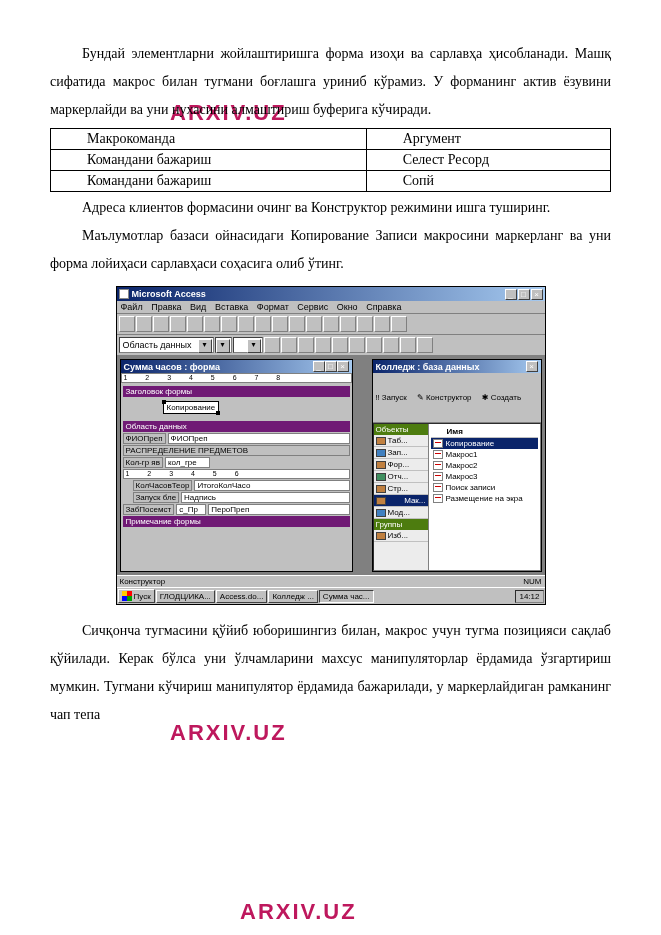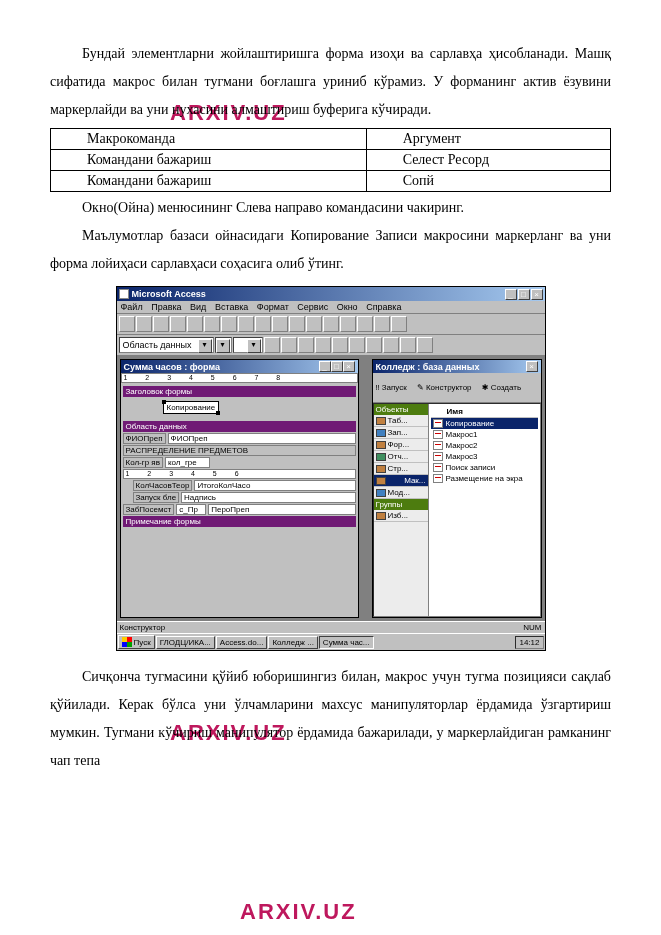--- a/index.html
+++ b/index.html
@@ -65,38 +65,38 @@
   .titlebar .icon-sq { width: 10px; height: 10px; background:#fff; margin-right:3px; border:1px solid #888; display:inline-block;}
   .titlebar .title-text { flex:1; font-weight:bold; font-size:9px; }
   .winbtns { display:flex; gap:1px; }
   .winbtn { width:12px; height:11px; background:#c0c0c0; border:1px solid #fff; border-right-color:#404040; border-bottom-color:#404040; font-size:8px; line-height:9px; text-align:center; }
   .menubar { background:#c0c0c0; padding:1px 4px; font-size:9px; border-bottom:1px solid #808080;}
   .menubar span { margin-right:6px; }
   .toolbar { background:#c0c0c0; padding:2px; display:flex; gap:1px; border-bottom:1px solid #808080; flex-wrap:wrap;}
   .tbtn { width:16px; height:16px; background:#c0c0c0; border:1px solid #fff; border-right-color:#808080; border-bottom-color:#808080;}
   .combo { height:16px; background:#fff; border:1px solid #808080; border-top-color:#404040; border-left-color:#404040; font-size:9px; padding:1px 12px 1px 3px; position:relative; display:inline-flex; align-items:center;}
   .combo::after { content:"▾"; position:absolute; right:1px; top:1px; width:12px; height:12px; background:#c0c0c0; border:1px solid #fff; border-right-color:#404040; border-bottom-color:#404040; text-align:center; line-height:10px; font-size:8px;}
-  .workarea { background:#808080; padding:3px; display:flex; gap:13px; height:265px; }
+  .workarea { background:#808080; padding:3px; display:flex; gap:19px; height:219px; }
   .left-pane { flex:1.4; display:flex; flex-direction:column; gap:2px;}
   .right-pane { width:170px; display:flex; flex-direction:column;}
   .subwin { background:#c0c0c0; border:1px solid #000; }
   .sub-title { background:linear-gradient(to right,#0a246a,#a6caf0); color:#fff; font-size:9px; padding:1px 3px; display:flex; align-items:center;}
   .sub-title .t { flex:1; font-weight:bold;}
   .form-body { background:#c0c0c0; padding:2px; font-size:8px;}
   .section-bar { background:#701a75; color:#fff; font-size:8px; padding:1px 3px; margin:1px 0;}
   .ruler { background:#fff; height:10px; border:1px solid #808080; font-size:7px; letter-spacing:8px; padding-left:2px; overflow:hidden; white-space:nowrap;}
   .field-row { display:flex; gap:2px; margin:1px 0; align-items:center;}
   .field-label { background:#c0c0c0; border:1px solid #808080; padding:0 2px; font-size:8px; white-space:nowrap;}
   .field-input { background:#fff; border:1px solid #808080; padding:0 2px; font-size:8px; flex:1; min-width:30px;}
   .resize-handles { position:relative; }
   .sel-box { border:1px solid #000; padding:1px 3px; background:#fff; font-size:8px; display:inline-block; position:relative;}
   .sel-box::before, .sel-box::after { content:""; position:absolute; width:4px; height:4px; background:#000;}
   .sel-box::before { top:-2px; left:-2px;}
   .sel-box::after { bottom:-2px; right:-2px;}
-  .db-toolbar { background:#c0c0c0; padding:10px 3px; font-size:8px; border-bottom:1px solid #808080;}
+  .db-toolbar { background:#c0c0c0; padding:20px 3px; font-size:8px; border-bottom:1px solid #808080;}
   .db-toolbar span { margin-right:4px;}
   .db-body { display:flex; flex:1; background:#fff; border:1px inset #808080;}
   .db-objects { width:55px; background:#ececec; border-right:1px solid #808080; font-size:8px;}
   .obj-header { background:#4d7c0f; color:#fff; padding:1px 2px;}
   .obj-item { padding:1px 2px; border-bottom:1px solid #c0c0c0; display:flex; align-items:center; gap:2px;}
   .obj-item.sel { background:#0a246a; color:#fff;justify-content:space-between;}
   .obj-icon { width:10px; height:8px; background:#c08040; display:inline-block; border:1px solid #404040;}
   .obj-icon.blue { background:#4080c0;}
   .obj-icon.green { background:#409060;}
   .db-list { flex:1; padding:2px; font-size:8px;}
@@ -135,21 +135,21 @@
     <td>Командани бажариш</td>
     <td>Селест Ресорд</td>
   </tr>
   <tr>
     <td>Командани бажариш</td>
     <td>Сопй</td>
   </tr>
 </tbody>
     </table>
 
-<p class="para">Окно(Ойна) менюсининг Слева направо командасини чакиринг.</p>
+<p class="para">Адреса клиентов формасини очинг ва Конструктор режимини ишга туширинг.</p>
 <p class="para">Маълумотлар базаси ойнасидаги Копирование Записи макросини маркерланг ва уни форма лойиҳаси сарлавҳаси соҳасига олиб ўтинг.</p>
 
 <div class="app-window">
   <div class="titlebar">
     <span class="icon-sq"></span>
     <span class="title-text">Microsoft Access</span>
     <div class="winbtns">
       <div class="winbtn">_</div>
       <div class="winbtn">□</div>
       <div class="winbtn">×</div>

